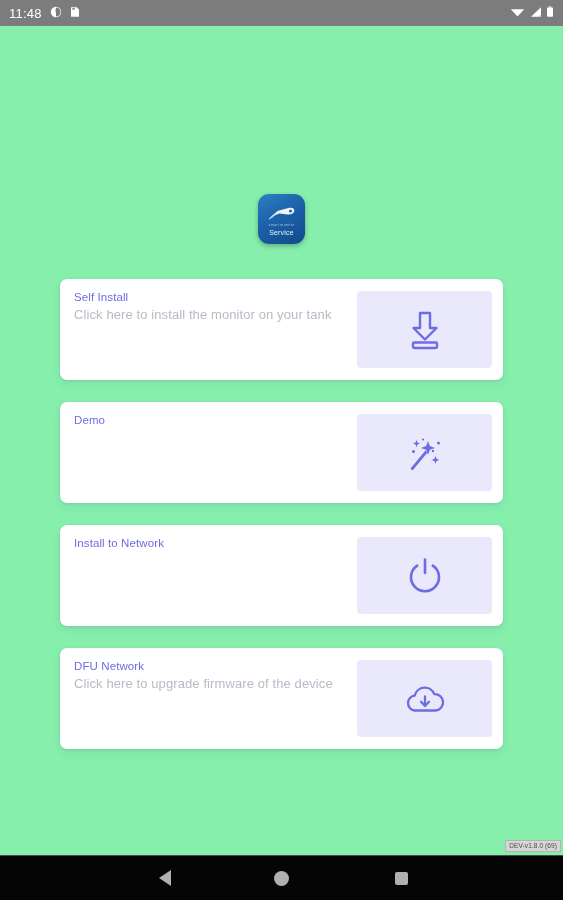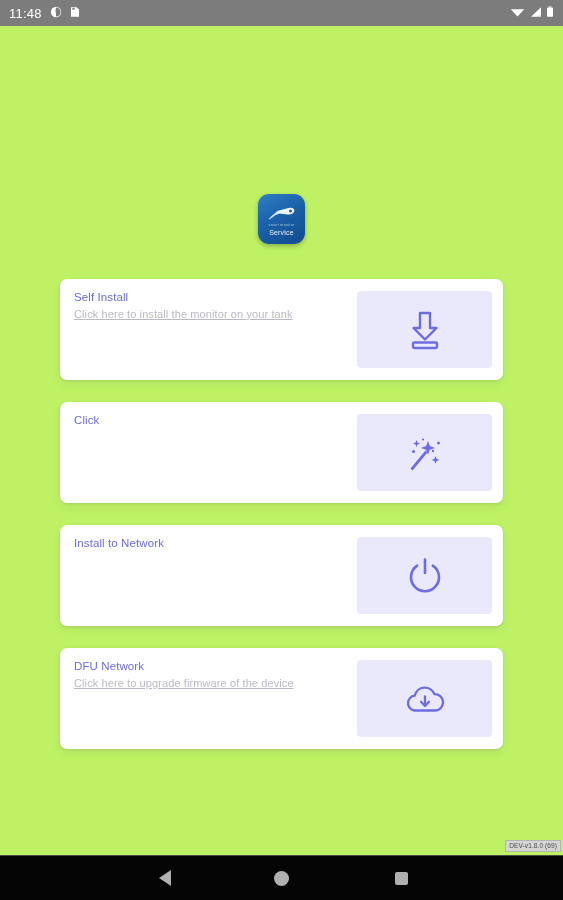--- a/index.html
+++ b/index.html
@@ -37,21 +37,21 @@
   .status-right {
     margin-left:auto;
     display:flex; align-items:center; gap:4px;
   }
   .sb-icon { display:block; }
 
   
   .content {
     flex:1 1 auto;
     position:relative;
-    background:#bef264;
+    background:#86efac;
     overflow:hidden;
     padding-left:35px;
   }
 
   
   .logo-wrap {
     position:absolute;
     left:0; right:0;
     top:168px;
     display:flex; justify-content:center;
@@ -104,27 +104,26 @@
     min-width:0;
   }
   .card-title {
     font-size:11.5px;
     color:#6d6ce2;
     line-height:1.25;
     letter-spacing:0.1px;
     white-space:nowrap;
   }
   .card-sub {
-    font-size:11px;
+    font-size:13px;
     color:#b9bac6;
     margin-top:3px;
     line-height:1.3;
     letter-spacing:0.1px;
     white-space:nowrap;
-    text-decoration:underline;
   }
   .card-iconpanel {
     flex:0 0 135px;
     align-self:stretch;
     margin:12px 11px 12px 0;
     background:#e9e9fb;
     border-radius:4px;
     display:flex; align-items:center; justify-content:center;
   }
   .card-iconpanel svg { display:block; }
@@ -246,21 +245,21 @@
                 <path d="M15 4 H25 V19 H31.5 L20 30.5 L8.5 19 H15 Z"></path>
                 <rect x="8" y="33.5" width="24" height="5.5" rx="1.2"></rect>
               </g>
             </svg>
           </span>
         </div>
       </div>
 
       <div class="card">
         <div class="card-text">
-          <div class="card-title">Click</div>
+          <div class="card-title">Demo</div>
         </div>
         <div class="card-iconpanel">
           <span>
             <svg width="42" height="42" viewBox="0 0 42 42">
               <g fill="#6d6ce2" stroke="none">
                 <path d="M6.5 36.5 L21.5 18.5 L23.5 20.5 L8.5 38.5 Z"></path>
                 <path d="M24 9 L25.9 14 L31 15.9 L25.9 17.8 L24 22.8 L22.1 17.8 L17 15.9 L22.1 14 Z"></path>
                 <path d="M12.5 8 L13.5 10.6 L16 11.6 L13.5 12.6 L12.5 15.2 L11.5 12.6 L9 11.6 L11.5 10.6 Z"></path>
                 <path d="M31.5 24 L32.6 26.8 L35.4 27.9 L32.6 29 L31.5 31.8 L30.4 29 L27.6 27.9 L30.4 26.8 Z"></path>
                 <circle cx="34.5" cy="11" r="1.5"></circle>

